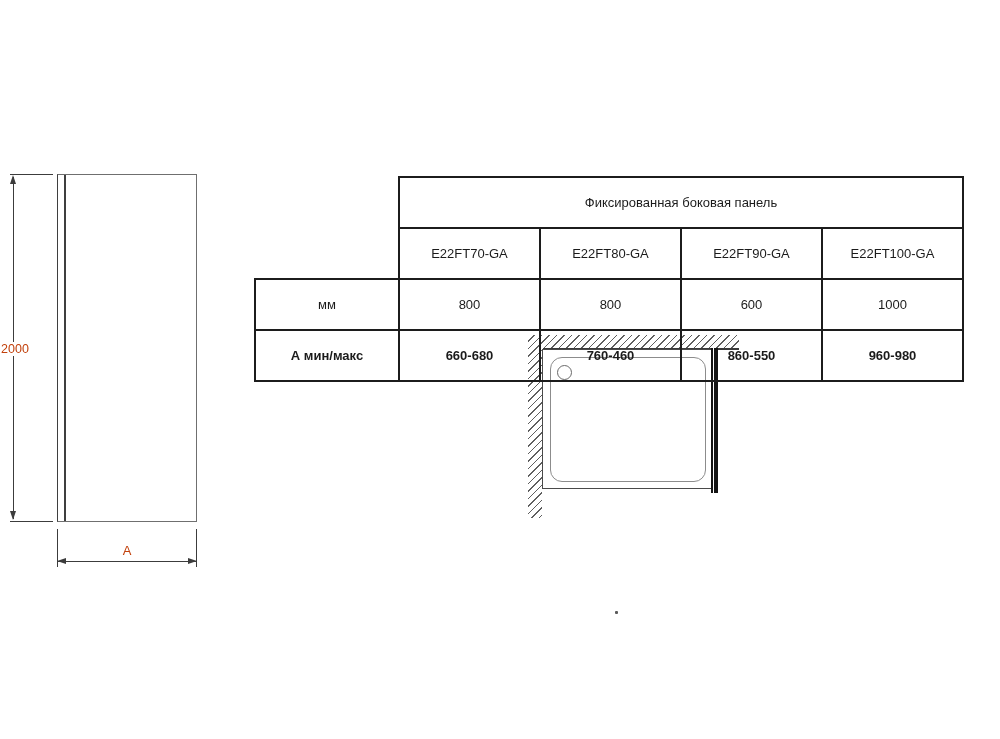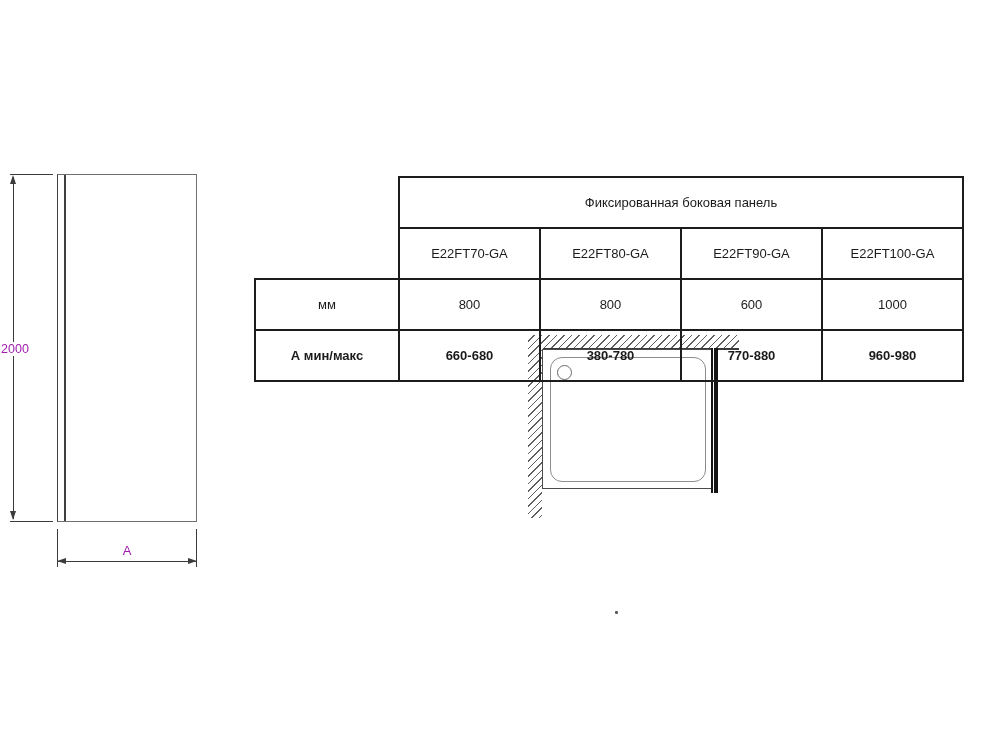--- a/index.html
+++ b/index.html
@@ -4,21 +4,21 @@
 <style>
   html,body{margin:0;padding:0;background:#ffffff;}
   #canvas{
     position:relative;width:1000px;height:739px;background:#ffffff;overflow:hidden;
     font-family:"Liberation Sans","DejaVu Sans",sans-serif;color:#1b1b1b;
   }
   .abs{position:absolute;}
 
   
   .dimline{background:#3c3c3c;}
-  .dimtext{font-size:12.5px;color:#a21caf;text-align:center;background:#ffffff;line-height:14px;}
+  .dimtext{font-size:12.5px;color:#c2410c;text-align:center;background:#ffffff;line-height:14px;}
   .arr{width:0;height:0;}
   .arr-up{border-left:3.5px solid transparent;border-right:3.5px solid transparent;border-bottom:9px solid #3c3c3c;}
   .arr-down{border-left:3.5px solid transparent;border-right:3.5px solid transparent;border-top:9px solid #3c3c3c;}
   .arr-left{border-top:3.5px solid transparent;border-bottom:3.5px solid transparent;border-right:9px solid #3c3c3c;}
   .arr-right{border-top:3.5px solid transparent;border-bottom:3.5px solid transparent;border-left:9px solid #3c3c3c;}
 
   
   #panel-rect{left:57px;top:174px;width:140px;height:348px;box-sizing:border-box;
     border:1.5px solid #6f6f6f;border-left-color:#3f3f3f;background:#ffffff;}
   #panel-inner-line{left:64px;top:175px;width:1.5px;height:346px;background:#3f3f3f;}
@@ -120,20 +120,20 @@
       <tr class="r-mm">
         <td>мм</td>
         <td>800</td>
         <td>800</td>
         <td>600</td>
         <td>1000</td>
       </tr>
       <tr class="r-minmax">
         <td>А мин/макс</td>
         <td>660-680</td>
-        <td>380-780</td>
-        <td>770-880</td>
+        <td>760-460</td>
+        <td>860-550</td>
         <td>960-980</td>
       </tr>
     </tbody>
   </table>
 
 </div>
 
 </body></html>

